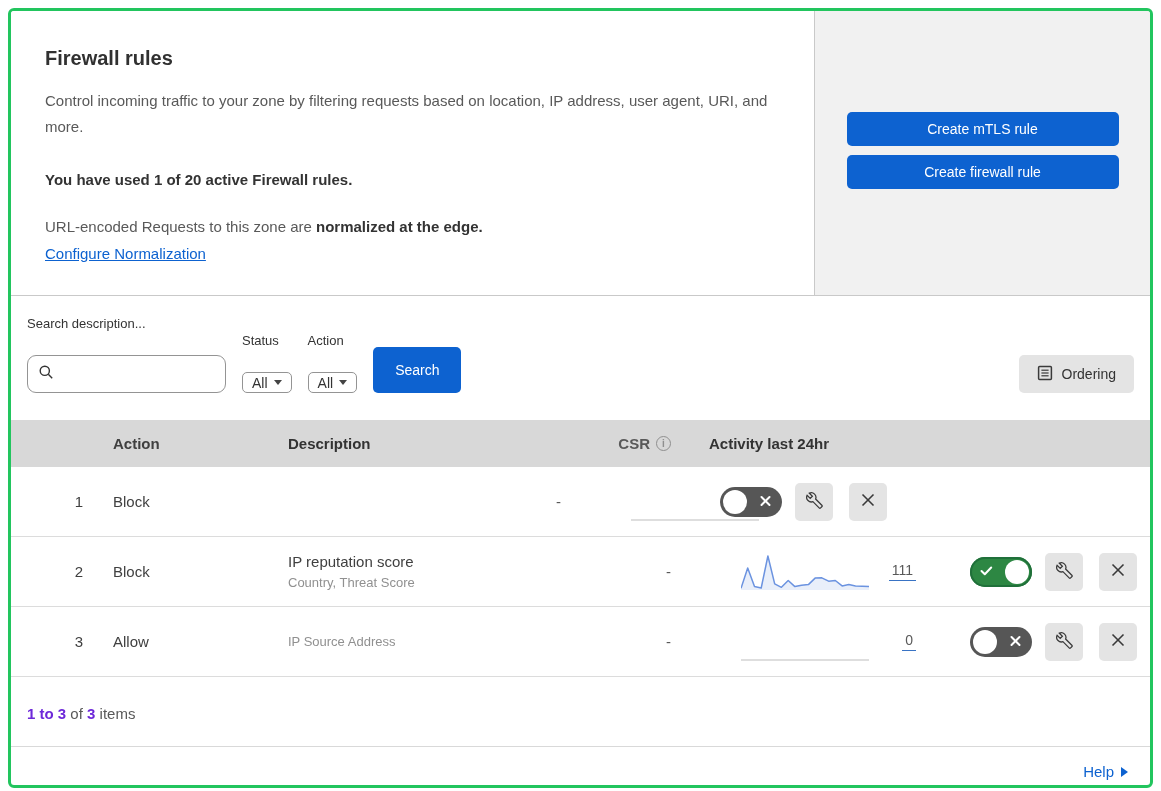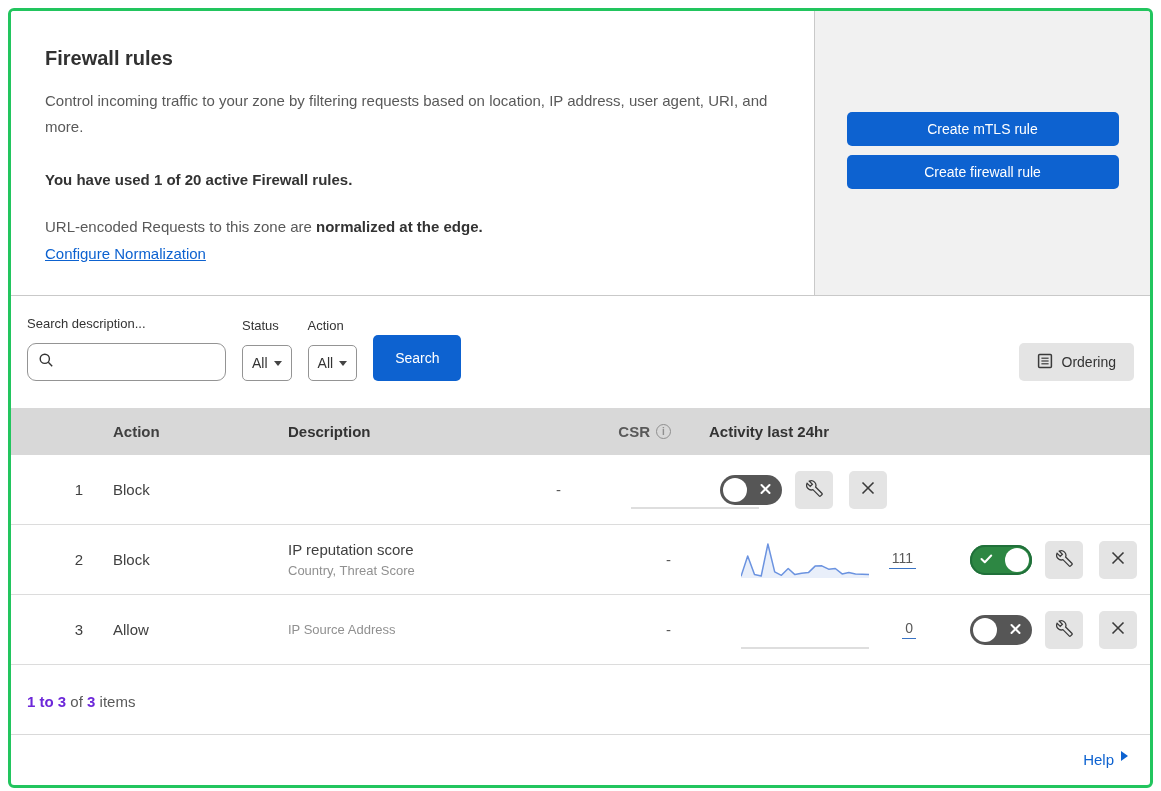--- a/index.html
+++ b/index.html
@@ -21,24 +21,24 @@
   .intro a.norm-link { font-size:15px; color:#0d62d0; text-decoration:underline; cursor:pointer; }
   .actions-panel { flex:1; background:#f1f1f1; padding-top:101px; display:flex; flex-direction:column; align-items:center; gap:9px; }
   .btn-primary {
     width:272px; height:34px; background:#0d62d0; color:#fff; border:none; border-radius:5px;
     font-family:"Liberation Sans", sans-serif; font-size:14px; cursor:pointer;
   }
 
   
   .filter-bar { display:flex; align-items:flex-end; gap:16px; padding:20px 16px 27px 16px; }
   .fgroup { display:flex; flex-direction:column; }
-  .flabel { font-size:13px; color:#333; margin-bottom:12px; }
+  .flabel { font-size:13px; color:#333; margin-bottom:24px; }
   .search-box { width:199px; height:38px; border:1px solid #949494; border-radius:9px; display:flex; align-items:center; padding:0 10px; background:#fff; }
   .search-box input { border:none; outline:none; flex:1; font-family:"Liberation Sans", sans-serif; font-size:14px; color:#333; margin-left:8px; background:transparent; min-width:0; }
-  .select-box { min-width:48px; height:36px; border:1px solid #949494; border-radius:5px; background:#fff; display:flex; align-items:center; justify-content:center; gap:6px; padding:0 9px; font-size:14px; color:#333; cursor:pointer; }
+  .select-box { min-width:48px; height:21px; border:1px solid #949494; border-radius:5px; background:#fff; display:flex; align-items:center; justify-content:center; gap:6px; padding:0 9px; font-size:14px; color:#333; cursor:pointer; }
   .caret-down { width:0; height:0; border-left:4px solid transparent; border-right:4px solid transparent; border-top:5px solid #444; }
   .btn-search { height:46px; padding:0 22px; background:#0d62d0; color:#fff; border:none; border-radius:5px; font-family:"Liberation Sans", sans-serif; font-size:14px; cursor:pointer; }
   .btn-ordering { margin-left:auto; height:38px; padding:0 18px; background:#e4e4e4; color:#333; border:none; border-radius:5px; font-family:"Liberation Sans", sans-serif; font-size:14px; display:flex; align-items:center; gap:9px; cursor:pointer; }
 
   
   .tbl-header, .tbl-row { display:grid; grid-template-columns:90px 175px 315px 110px 250px 1fr; align-items:center; }
   .tbl-header { height:47px; background:#d8d8d8; font-size:15px; font-weight:600; color:#333; }
   .tbl-row { height:70px; border-bottom:1px solid #dcdcdc; }
   .c-num { text-align:right; padding-right:18px; font-size:15px; color:#404040; }
   .c-action { padding-left:12px; font-size:15px; color:#404040; }
@@ -60,21 +60,21 @@
   .t-check, .t-x { position:absolute; top:50%; transform:translateY(-50%); display:none; }
   .toggle.on  .t-check { display:block; left:10px; }
   .toggle.off .t-x    { display:block; right:11px; }
   .btn-sq { width:38px; height:38px; background:#e4e4e4; border:none; border-radius:5px; display:flex; align-items:center; justify-content:center; cursor:pointer; flex:none; }
   .gap13 { width:13px; flex:none; } .gap16 { width:16px; flex:none; }
 
   
   .tbl-footer { padding:28px 16px 24px 16px; font-size:15px; color:#595959; }
   .tbl-footer b { color:#6d28d9; }
   .help-strip { border-top:1px solid #d9d9d9; height:50px; display:flex; align-items:center; justify-content:flex-end; padding-right:22px; }
-  .help-link { display:flex; align-items:flex-start; gap:7px; color:#0d62d0; font-size:15px; cursor:pointer; text-decoration:none; }
+  .help-link { display:flex; align-items:center; gap:7px; color:#0d62d0; font-size:15px; cursor:pointer; text-decoration:none; }
   .tri-right { width:0; height:0; border-top:5px solid transparent; border-bottom:5px solid transparent; border-left:7px solid #0d62d0; }
 </style>
 </head>
 <body>
 
 <div class="page">
   <div class="card">
 
     <div class="top-row">
       <div class="intro">

